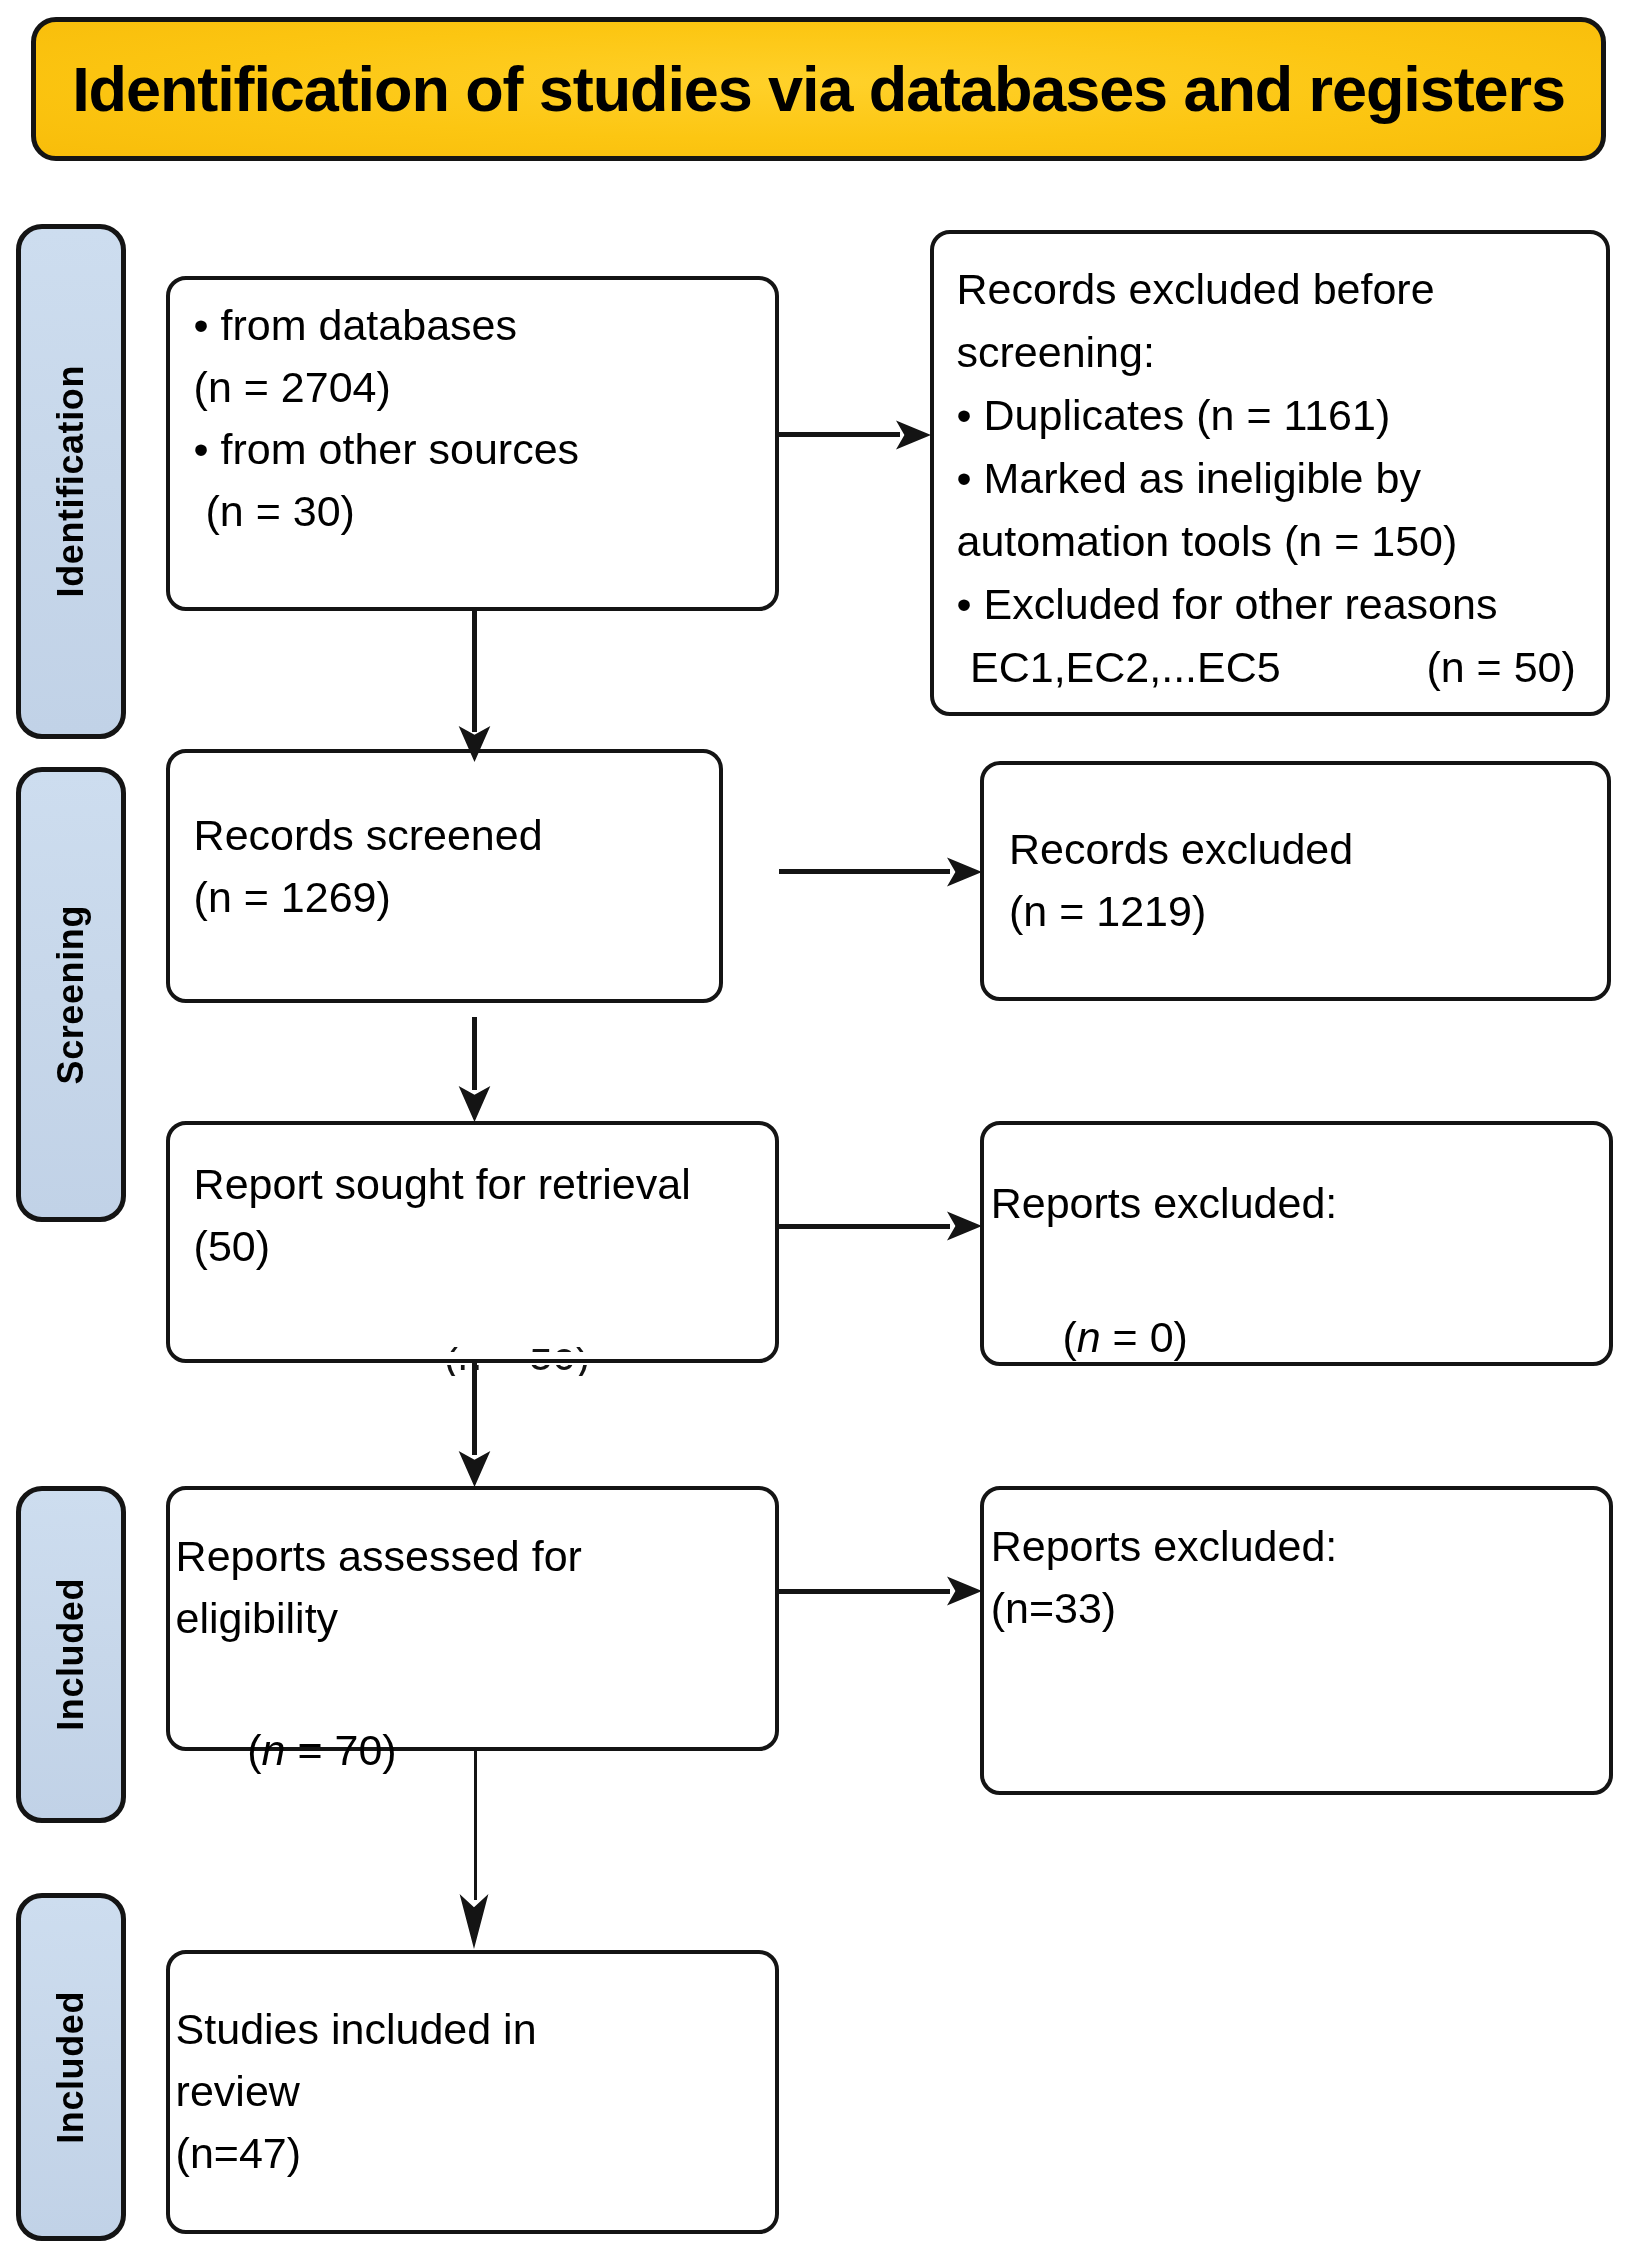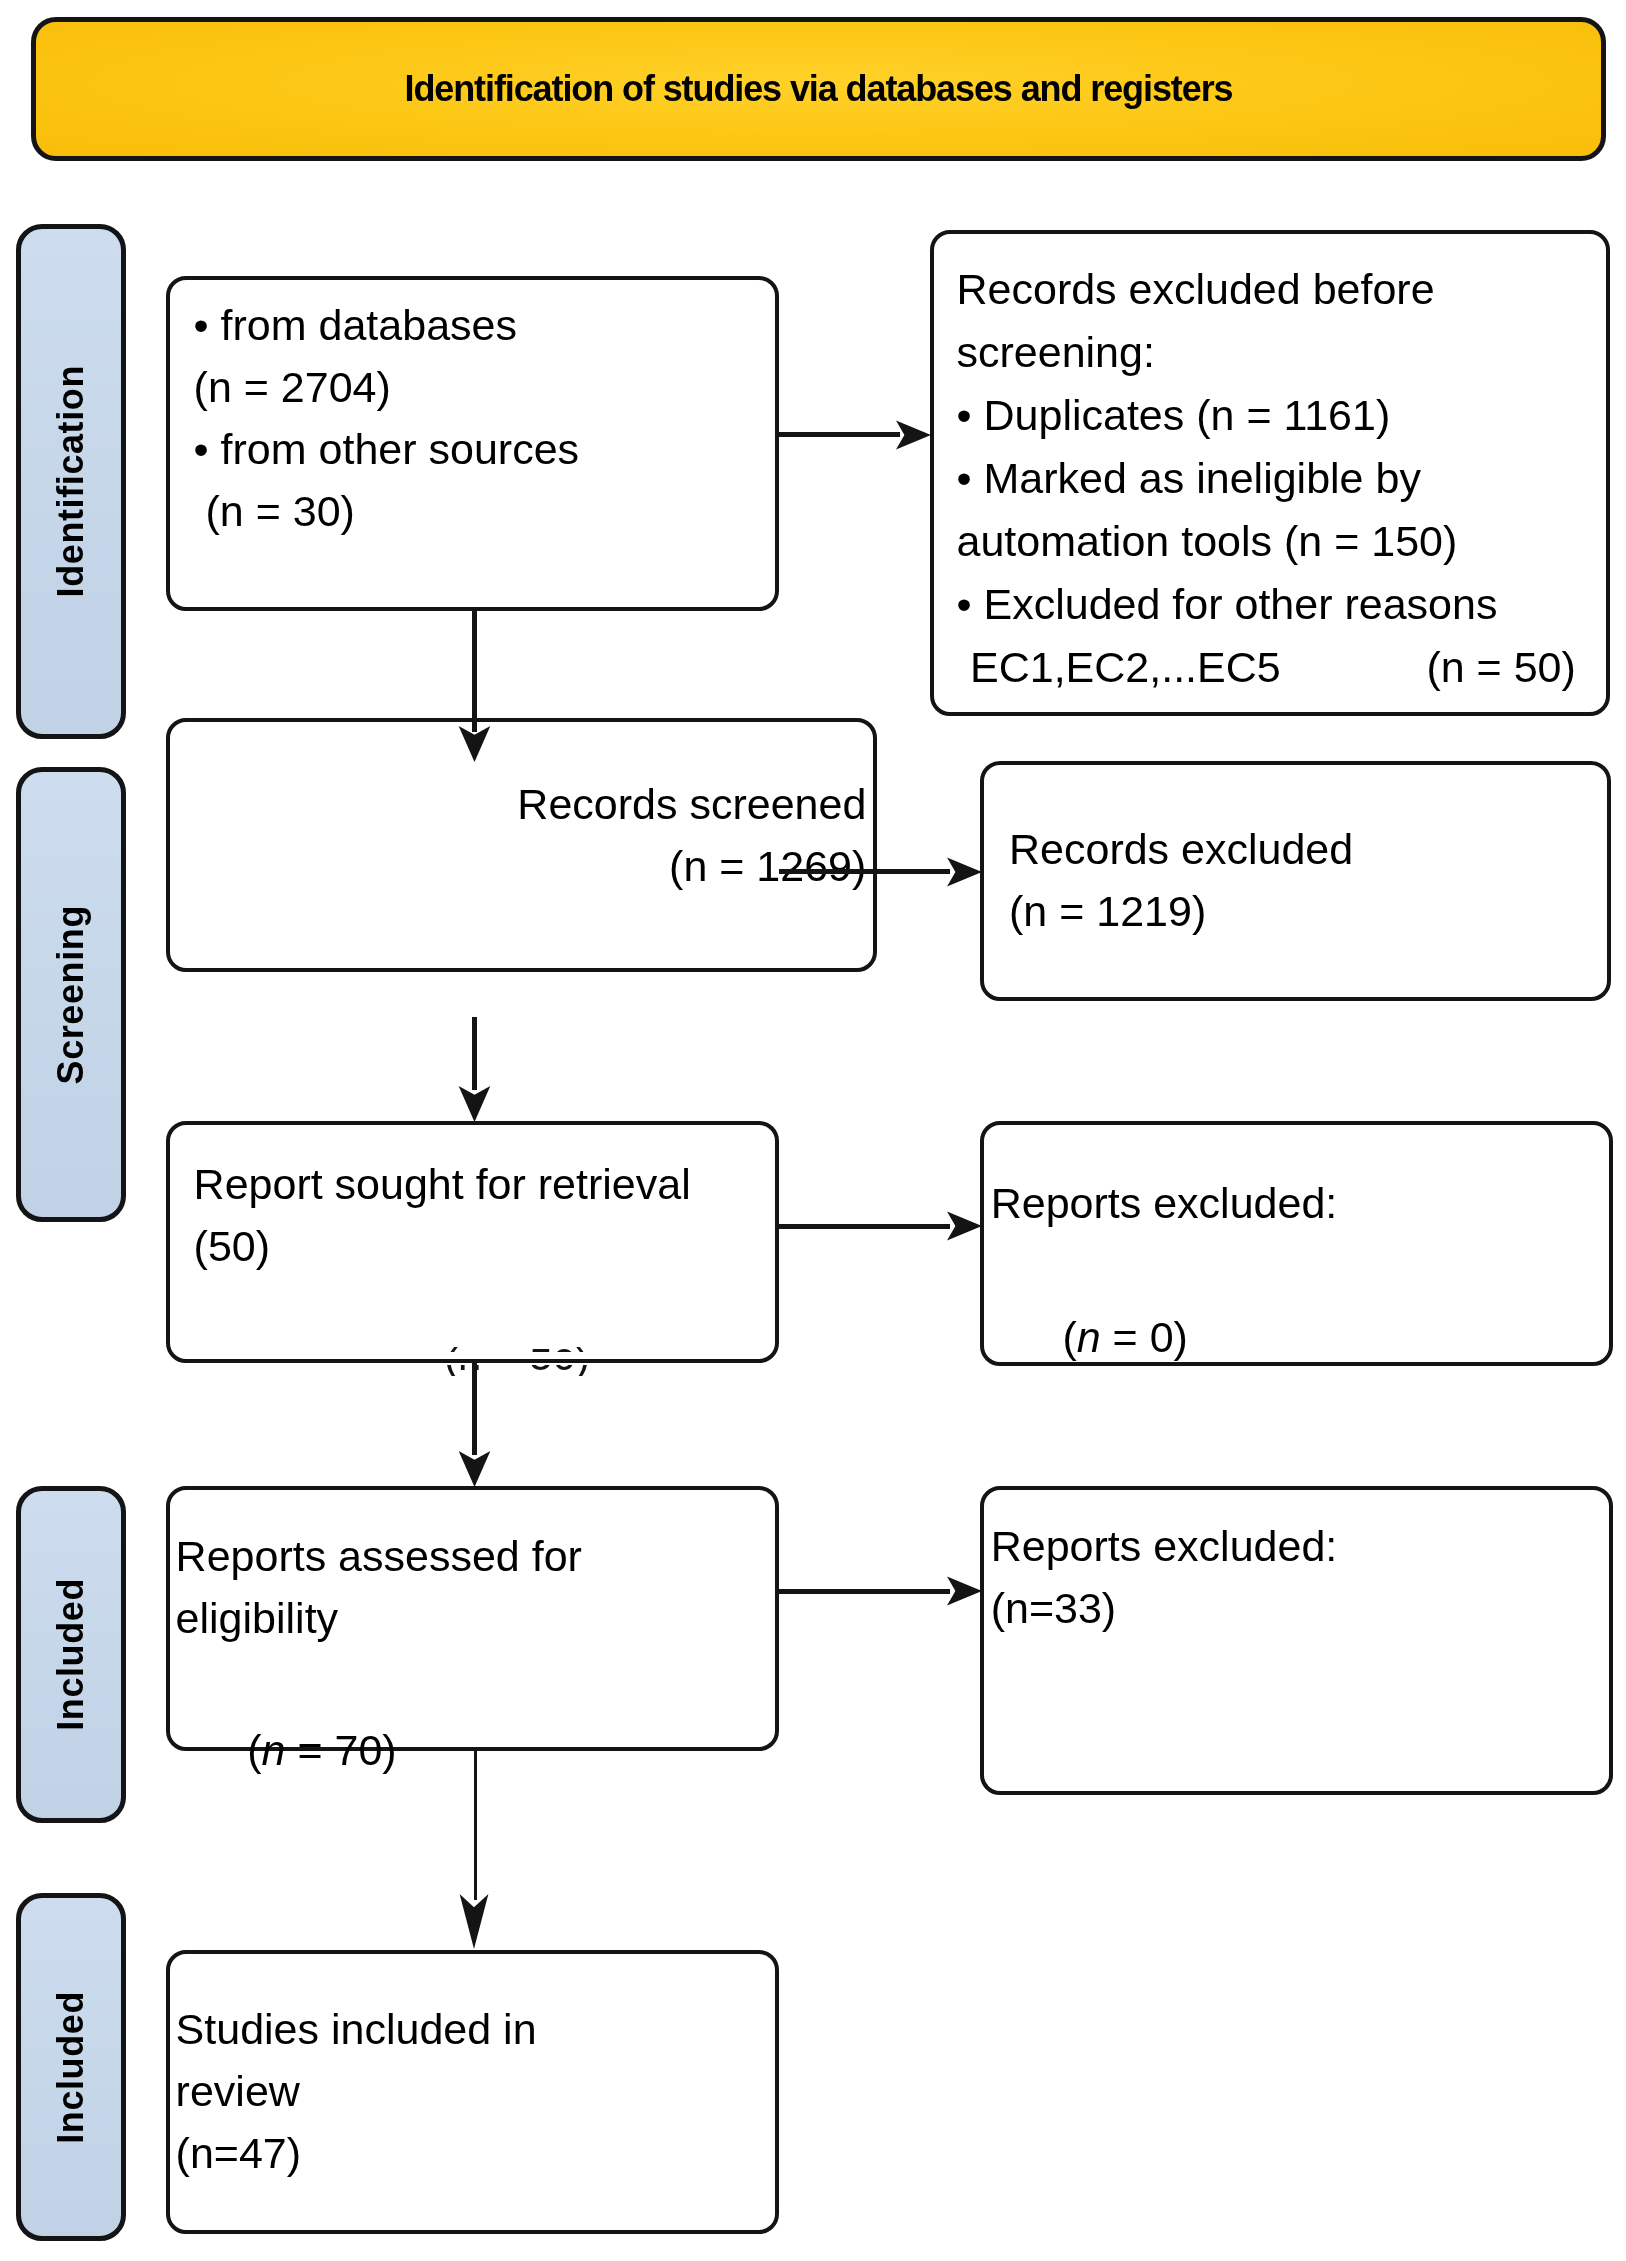--- a/index.html
+++ b/index.html
@@ -7,21 +7,21 @@
     position:relative; width:1626px; height:2261px; background:#ffffff;
     font-family:"Liberation Sans", sans-serif; color:#000; overflow:hidden;
   }
   .banner {
     position:absolute; left:31px; top:17.4px; width:1575px; height:144px;
     background:radial-gradient(ellipse at 50% 45%, #ffd12a 0%, #fcc612 55%, #f8bd0a 100%);
     border:5px solid #141414; border-radius:25px; box-sizing:border-box;
     display:flex; align-items:center; justify-content:center;
   }
   .banner-title {
-    font-size:36px; font-weight:bold; letter-spacing:-1.1px; white-space:nowrap;
+    font-size:63px; font-weight:bold; letter-spacing:-1.1px; white-space:nowrap;
   }
   .side-label {
     position:absolute; left:15.7px; width:110px;
     background:linear-gradient(180deg, #cdddef 0%, #c7d7ea 50%, #c1d2e7 100%);
     border:5px solid #141414; border-radius:26px; box-sizing:border-box;
     display:flex; align-items:center; justify-content:center;
   }
   .side-label span {
     writing-mode:vertical-rl; transform:rotate(180deg);
     font-weight:bold; font-size:36px; letter-spacing:0.6px; white-space:nowrap;
@@ -86,21 +86,21 @@
     <div class="line">• Duplicates (n = 1161)</div>
     <div class="line">• Marked as ineligible by</div>
     <div class="line">automation tools (n = 150)</div>
     <div class="line">• Excluded for other reasons</div>
     <div class="line" style="display:flex; justify-content:space-between; padding:0 19px 0 13.5px;">
       <span>EC1,EC2,...EC5</span>
       <span>(n = 50)</span>
     </div>
   </div>
 
-  <div class="box" style="left:166px; top:718px; width:711px; height:254px; padding:51px 6.7px 0 23.6px;text-align:right;">
+  <div class="box" style="left:166px; top:749px; width:557px; height:254px; padding:51px 6.7px 0 23.6px;">
     <div class="line">Records screened</div>
     <div class="line">(n = 1269)</div>
   </div>
 
   <div class="box" style="left:980px; top:761px; width:631px; height:240px; padding:53px 6.7px 0 25px;">
     <div class="line">Records excluded</div>
     <div class="line">(n = 1219)</div>
   </div>
 
   <div class="box" style="left:166px; top:1121px; width:613px; height:242px; padding:28px 5.6px 0 23.6px;">

